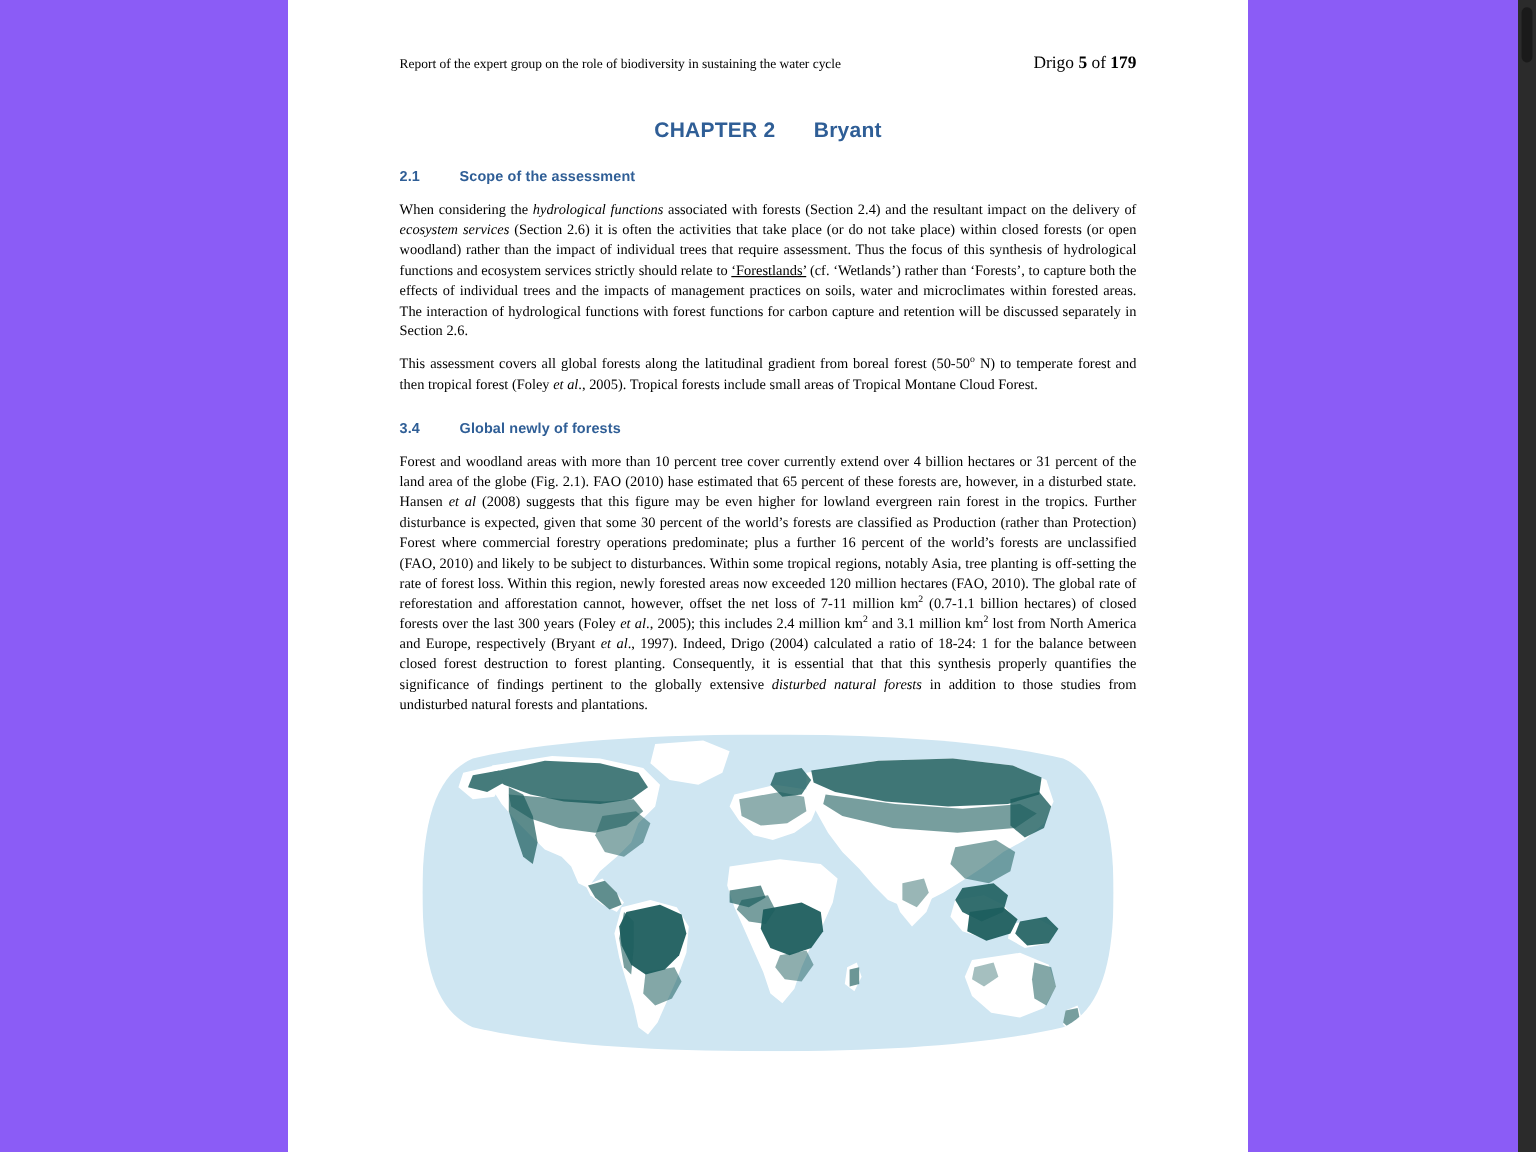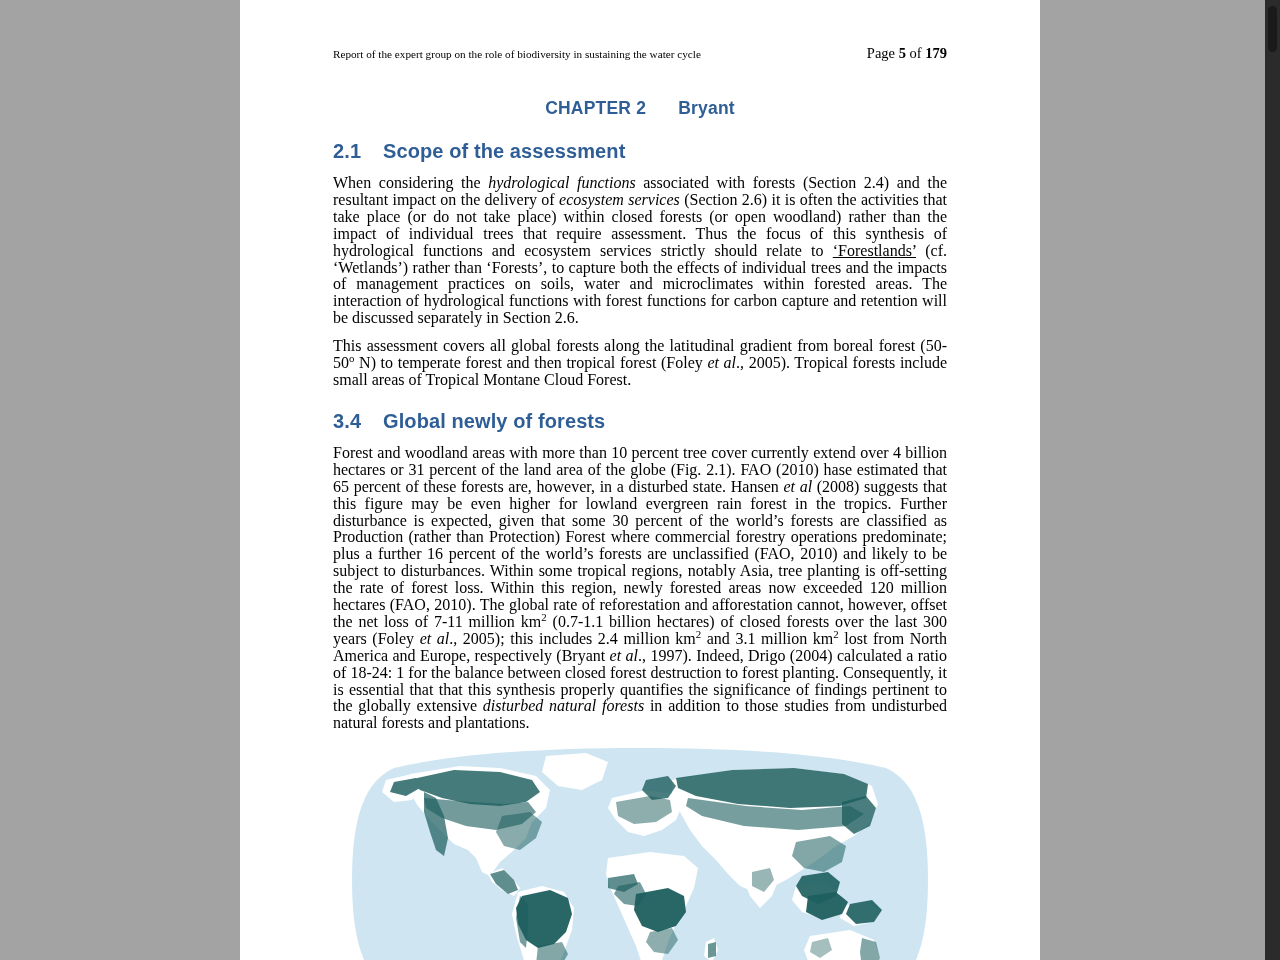--- a/index.html
+++ b/index.html
@@ -12,21 +12,21 @@
   }
   body {
     font-family: "Liberation Serif", serif;
   }
 
   
   #viewer {
     position: relative;
     width: 1280px;
     height: 960px;
-    background: #a3a3a3;
+    background: #8b5cf6;
   }
 
   #scrollbar-track {
     position: absolute;
     top: 0;
     right: 0;
     width: 15px;
     height: 960px;
     background: #2b2b2b;
   }
@@ -90,33 +90,33 @@
     font-size: 17.5px;
     color: #2f5e96;
     letter-spacing: 0.2px;
   }
   .chapter-line .chap-num { margin-right: 32px; }
 
   .section-heading {
     margin-top: 21px;
     font-family: "Liberation Sans", sans-serif;
     font-weight: bold;
-    font-size: 20px;
+    font-size: 12px;
     color: #2f5e96;
     letter-spacing: 0.1px;
   }
   .section-heading .sec-num {
     display: inline-block;
     width: 50px;
   }
 
   
   p.body {
     margin: 12px 0 0 0;
-    font-size: 16px;
+    font-size: 12px;
     line-height: 16.9px;
     text-align: justify;
     color: #000;
     -webkit-hyphens: none;
     hyphens: none;
     font-family: Liberation Serif, serif;
   }
   p.body.tight { margin-top: 11px; }
   p.body i { font-style: italic; }
   p.body u { text-decoration: underline; }
@@ -142,21 +142,21 @@
 </head>
 <body>
 
 <div id="viewer">
 
   <div id="page">
     <div class="page-inner">
 
       <div class="running-head">
         <span class="rh-left">Report of the expert group on the role of biodiversity in sustaining the water cycle</span>
-        <span class="rh-right"><span>Page </span><b>5</b><span> of </span><b>179</b></span>
+        <span class="rh-right"><span>Drigo </span><b>5</b><span> of </span><b>179</b></span>
       </div>
 
       <div class="chapter-line">
         <span class="chap-num">CHAPTER 2</span><span>Bryant</span>
       </div>
 
       <div id="sections-root">
           <div class="section-heading"><span class="sec-num">2.1</span><span>Scope of the assessment</span></div>
           <p class="body"><span>When considering the </span><i>hydrological functions</i><span> associated with forests (Section 2.4) and the resultant impact on the delivery of </span><i>ecosystem services</i><span> (Section 2.6) it is often the activities that take place (or do not take place) within closed forests (or open woodland) rather than the impact of individual trees that require assessment. Thus the focus of this synthesis of hydrological functions and ecosystem services strictly should relate to </span><u>‘Forestlands’</u><span> (cf. ‘Wetlands’) rather than ‘Forests’, to capture both the effects of individual trees and the impacts of management practices on soils, water and microclimates within forested areas. The interaction of hydrological functions with forest functions for carbon capture and retention will be discussed separately in Section 2.6.</span></p>
           <p class="body tight"><span>This assessment covers all global forests along the latitudinal gradient from boreal forest (50-50</span><sup>o</sup><span> N) to temperate forest and then tropical forest (Foley </span><i>et al</i><span>., 2005). Tropical forests include small areas of Tropical Montane Cloud Forest.</span></p>

